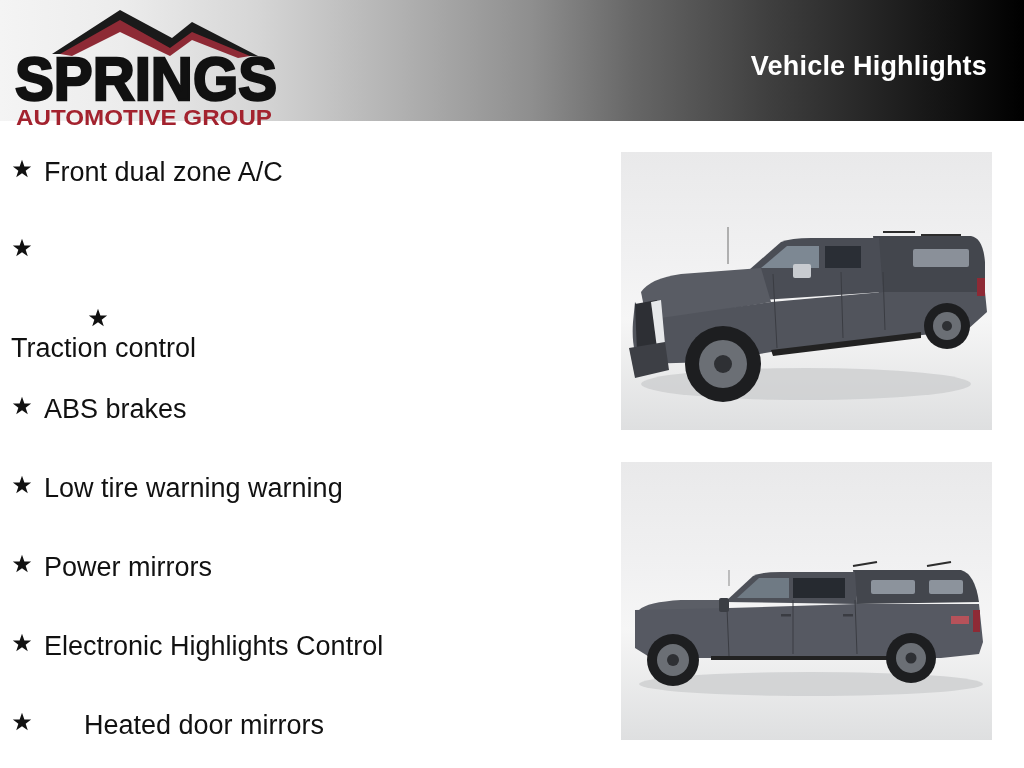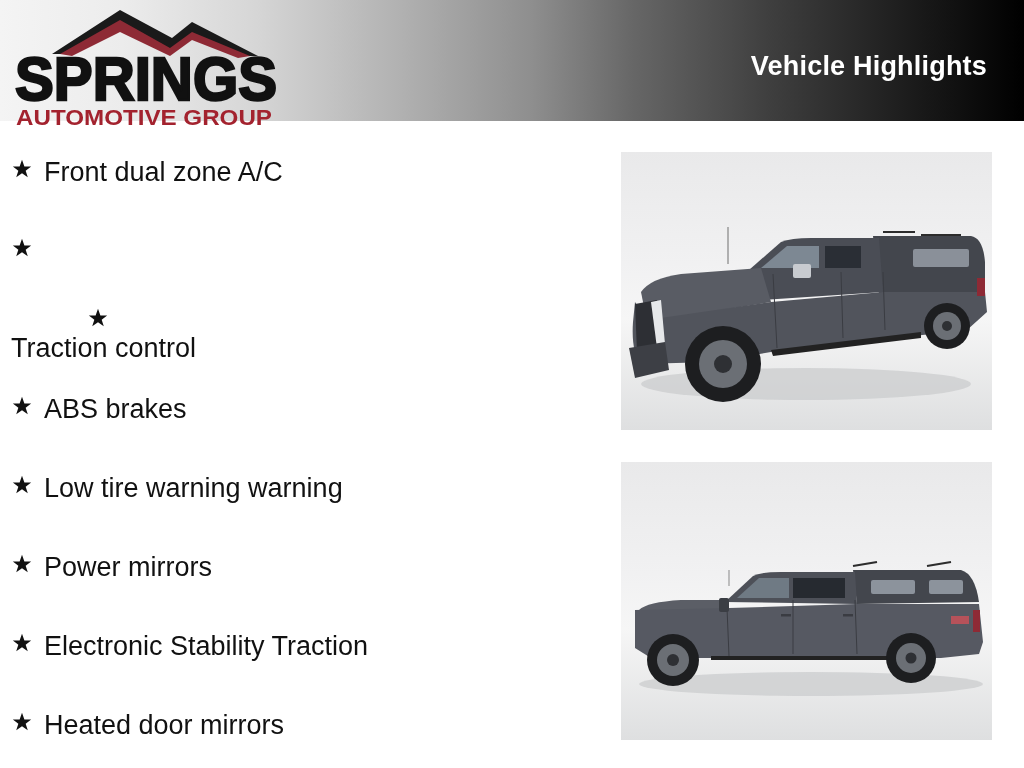--- a/index.html
+++ b/index.html
@@ -143,23 +143,23 @@
           </svg>
       </span>
       <span class="highlight-text">Power mirrors</span>
     </li>
     <li class="highlight-item" style="top: 476px;">
       <span class="star">
         <svg width="22" height="22" viewBox="0 0 24 24">
             <polygon points="12,2 14.6,9.2 22,9.2 16,13.8 18.3,21 12,16.6 5.7,21 8,13.8 2,9.2 9.4,9.2" fill="#111"></polygon>
           </svg>
       </span>
-      <span class="highlight-text">Electronic Stability Traction</span>
-    </li>
-    <li class="highlight-item" style="top: 555px;">
+      <span class="highlight-text">Electronic Highlights Control</span>
+    </li>
+    <li class="highlight-item" style="top: 555px; gap: 40px;">
       <span class="star">
         <svg width="22" height="22" viewBox="0 0 24 24">
             <polygon points="12,2 14.6,9.2 22,9.2 16,13.8 18.3,21 12,16.6 5.7,21 8,13.8 2,9.2 9.4,9.2" fill="#111"></polygon>
           </svg>
       </span>
       <span class="highlight-text">Heated door mirrors</span>
     </li>
   </ul>
 
   <div class="photo photo-1">

